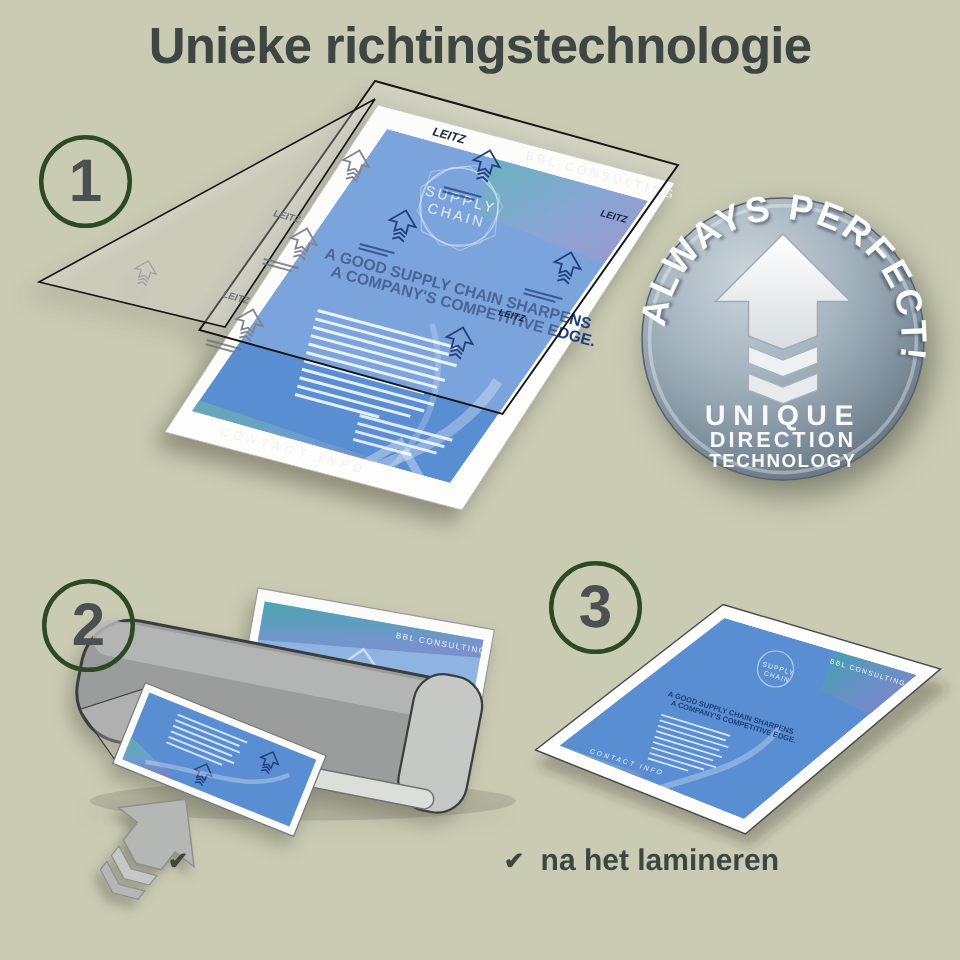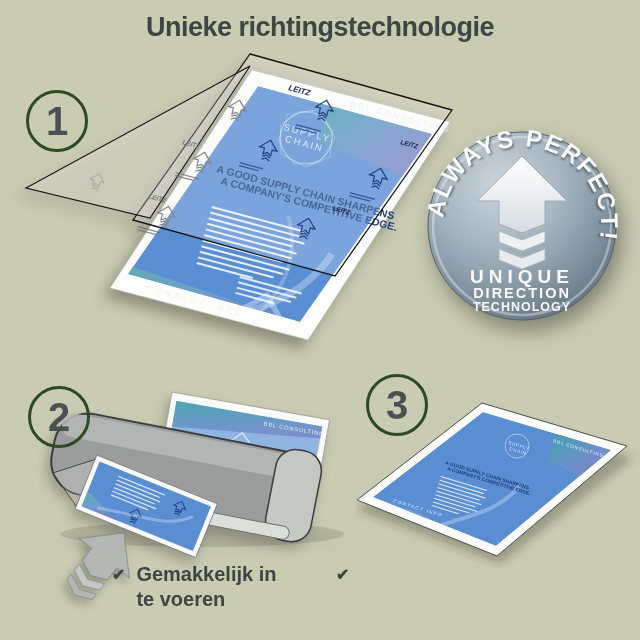--- a/index.html
+++ b/index.html
@@ -1,19 +1,19 @@
 <!DOCTYPE html>
 <html><head>
 <meta charset="utf-8">
 <style>
   html,body{margin:0;padding:0;background:#9b9c8c;}
   .stage{position:relative;width:640px;height:640px;background:#cacbb3;overflow:hidden;
          font-family:"Liberation Sans",sans-serif;}
   .title{position:absolute;top:12px;left:0;width:100%;text-align:center;
-         font-size:27px;font-weight:bold;color:#3e4643;letter-spacing:-0.5px;}
+         font-size:34px;font-weight:bold;color:#3e4643;letter-spacing:-0.5px;}
   .step-circle{position:absolute;width:56px;height:56px;border:3px solid #2c4a23;border-radius:50%;
          display:flex;align-items:center;justify-content:center;
          font-size:40px;font-weight:bold;color:#4b5052;background:transparent;}
   #circle1{left:26px;top:90px;}
   #circle2{left:28px;top:386px;}
   #circle3{left:366px;top:374px;}
   .scene{position:absolute;}
   #scene1{left:0;top:48px;filter:drop-shadow(-7px 9px 7px rgba(70,72,58,.45));}
   #badge{left:424px;top:128px;filter:drop-shadow(5px 10px 10px rgba(55,60,48,.5));}
   #scene2{left:22px;top:382px;filter:drop-shadow(-4px 7px 6px rgba(70,72,58,.35));}
@@ -260,24 +260,21 @@
   </div>
   <div id="circle2" class="step-circle">
     <span>2</span>
   </div>
   <div id="circle3" class="step-circle">
     <span>3</span>
   </div>
 
   <div id="check1" class="check-row">
     <span class="tick">✔</span>
-    <div>
-      <div>Gemakkelijk in</div>
-      <div>te voeren</div>
-    </div>
   </div>
   <div id="check2" class="check-row">
     <span class="tick">✔</span>
     <div>
+      <div>na het lamineren</div>
     </div>
   </div>
 
 </div>
 
 </body></html>

